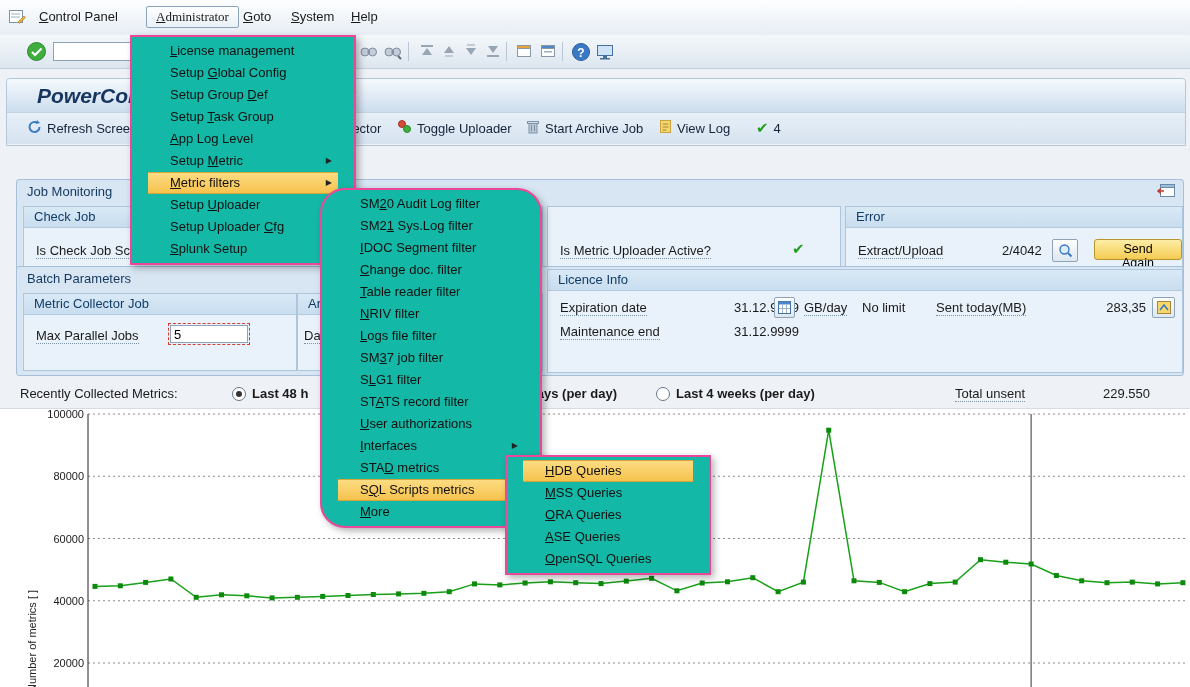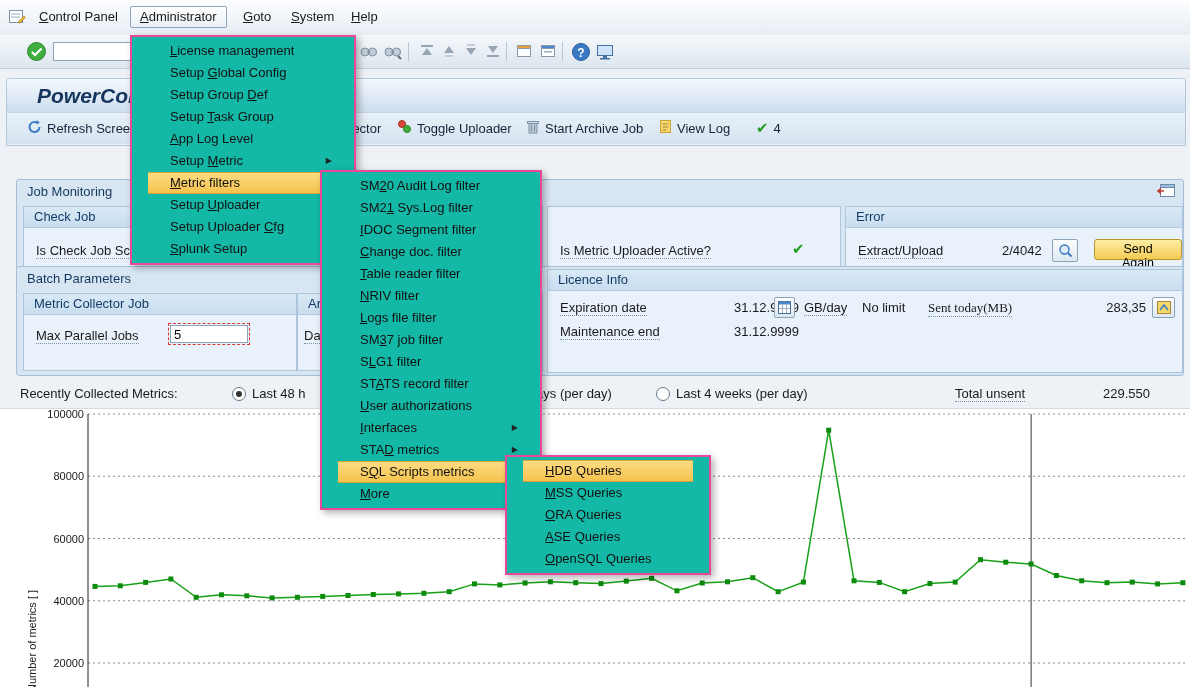--- a/index.html
+++ b/index.html
@@ -48,21 +48,21 @@
   .icon-btn{background:linear-gradient(#fdfefe,#dde7f0);border:1px solid #8fa3b8;border-radius:2px;
     display:inline-flex;align-items:center;justify-content:center;cursor:default;}
   .yellow-btn{background:linear-gradient(#fdeea6,#f4cb52);border:1px solid #b8962e;border-radius:3px;
     font-size:12.5px;padding:2px 12px;height:21px;box-sizing:border-box;cursor:default;}
 
   
   .radio-item{position:absolute;top:385px;height:16px;line-height:16px;}
   .radio{display:inline-block;width:12px;height:12px;border-radius:50%;border:1px solid #66788c;background:#fff;
     position:relative;vertical-align:middle;}
   .radio.sel::after{content:"";position:absolute;left:3px;top:3px;width:6px;height:6px;border-radius:50%;background:#333;}
-  .radio-label{margin-left:6px;font-size:13px;vertical-align:middle;}
+  .radio-label{margin-left:6px;font-size:13px;vertical-align:middle;font-weight:bold;}
 
   
   #chart{position:absolute;left:0;top:408px;width:1190px;height:279px;background:#fff;border-top:1px solid #d5dbe1;}
   #ylabel{position:absolute;left:26px;top:552px;height:140px;writing-mode:vertical-rl;transform:rotate(180deg);
     font-size:11px;color:#222;}
 
   
   .menu{position:absolute;background:#14b8a6;border:2px solid #ec4899;box-shadow:3px 3px 7px rgba(0,0,0,.3);
     padding:3px 16px;z-index:50;}
   .mi{height:22px;line-height:22px;padding:0 20px 0 22px;font-size:13px;color:#111;position:relative;
@@ -80,21 +80,21 @@
     <span id="win-icon">
       <svg width="17" height="15">
           <rect x="0.5" y="1.5" width="13" height="12" fill="#fdfefe" stroke="#7d93a8"></rect>
           <line x1="2" y1="5" x2="11" y2="5" stroke="#9db0c2"></line>
           <line x1="2" y1="8" x2="11" y2="8" stroke="#9db0c2"></line>
           <path d="M9 13 L15 7 L16.5 8.5 L10.5 14.5 Z" fill="#e8b33c" stroke="#a8751f" stroke-width="0.6"></path>
         </svg>
     </span>
     <div id="menubar-items">
         <div class="mb-item" style="left: 30px;"><span><span class="u">C</span>ontrol Panel</span></div>
-        <div class="mb-item open" style="left: 130px;"><span><span class="u">A</span>dministrator</span></div>
+        <div class="mb-item open" style="left: 146px; font-family: Liberation Serif, serif;"><span><span class="u">A</span>dministrator</span></div>
         <div class="mb-item" style="left: 234px;"><span><span class="u">G</span>oto</span></div>
         <div class="mb-item" style="left: 282px;"><span><span class="u">S</span>ystem</span></div>
         <div class="mb-item" style="left: 342px;"><span><span class="u">H</span>elp</span></div>
       </div>
   </div>
 
   <div id="toolbar">
     <span class="tico" style="left:26px">
       <svg width="21" height="21">
           <circle cx="10.5" cy="10.5" r="9" fill="#3fae3f" stroke="#2d8a2d"></circle>
@@ -291,21 +291,21 @@
         <svg width="13" height="13">
             <rect x="0.5" y="0.5" width="12" height="12" fill="#fff" stroke="#44719f"></rect>
             <rect x="0.5" y="0.5" width="12" height="3" fill="#4a86c8"></rect>
             <line x1="4.5" y1="4" x2="4.5" y2="12" stroke="#9db0c2"></line>
             <line x1="8.5" y1="4" x2="8.5" y2="12" stroke="#9db0c2"></line>
             <line x1="1" y1="7.5" x2="12" y2="7.5" stroke="#9db0c2"></line>
           </svg>
       </span>
       <span class="lbl" style="position:absolute;left:256px;top:30px;">GB/day</span>
       <span style="position:absolute;left:314px;top:30px;">No limit</span>
-      <span class="lbl" style="position:absolute;left:380px;top:30px;font-family:Liberation Serif, serif;">Sent today(MB)</span>
+      <span class="lbl" style="position:absolute;left:388px;top:30px;">Sent today(MB)</span>
       <span style="position:absolute;left:540px;top:30px;width:58px;text-align:right;">283,35</span>
       <span class="icon-btn" style="position:absolute;left:604px;top:27px;width:21px;height:19px;">
         <svg width="14" height="13">
             <rect x="0.5" y="0.5" width="13" height="12" fill="#f7d86a" stroke="#a8833a"></rect>
             <path d="M3 9 L7 4 L11 9" fill="none" stroke="#3a79c3" stroke-width="1.6"></path>
           </svg>
       </span>
       <span class="lbl" style="position:absolute;left:12px;top:54px;">Maintenance end</span>
       <span style="position:absolute;left:186px;top:54px;">31.12.9999</span>
     </div>
@@ -389,21 +389,21 @@
         <div class="mi"><span>Setup <span class="u">G</span>lobal Config</span></div>
         <div class="mi"><span>Setup Group <span class="u">D</span>ef</span></div>
         <div class="mi"><span>Setup <span class="u">T</span>ask Group</span></div>
         <div class="mi"><span><span class="u">A</span>pp Log Level</span></div>
         <div class="mi"><span>Setup <span class="u">M</span>etric</span><span class="arr">▶</span></div>
         <div class="mi hl"><span><span class="u">M</span>etric filters</span><span class="arr">▶</span></div>
         <div class="mi"><span>Setup <span class="u">U</span>ploader</span></div>
         <div class="mi"><span>Setup Uploader <span class="u">C</span>fg</span></div>
         <div class="mi"><span><span class="u">S</span>plunk Setup</span><span class="arr">▶</span></div>
       </div>
-      <div class="menu" style="left: 320px; top: 170px; width: 186px;">
+      <div class="menu" style="left: 320px; top: 188px; width: 186px; border-radius: 25px;">
         <div class="mi"><span>SM<span class="u">2</span>0 Audit Log filter</span></div>
         <div class="mi"><span>SM2<span class="u">1</span> Sys.Log filter</span></div>
         <div class="mi"><span><span class="u">I</span>DOC Segment filter</span></div>
         <div class="mi"><span><span class="u">C</span>hange doc. filter</span></div>
         <div class="mi"><span><span class="u">T</span>able reader filter</span></div>
         <div class="mi"><span><span class="u">N</span>RIV filter</span></div>
         <div class="mi"><span><span class="u">L</span>ogs file filter</span></div>
         <div class="mi"><span>SM<span class="u">3</span>7 job filter</span></div>
         <div class="mi"><span>S<span class="u">L</span>G1 filter</span></div>
         <div class="mi"><span>ST<span class="u">A</span>TS record filter</span></div>

